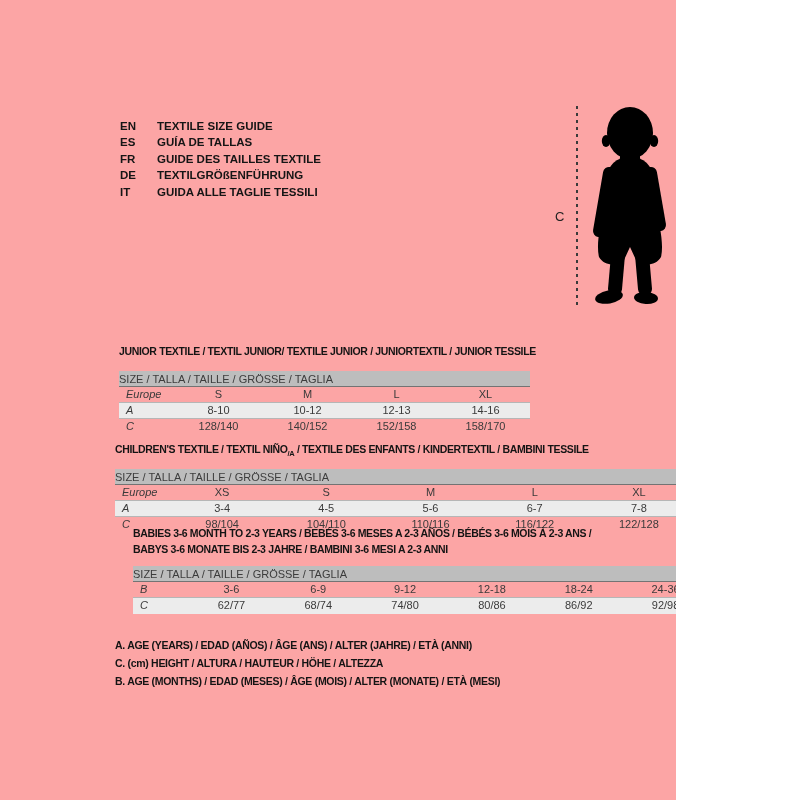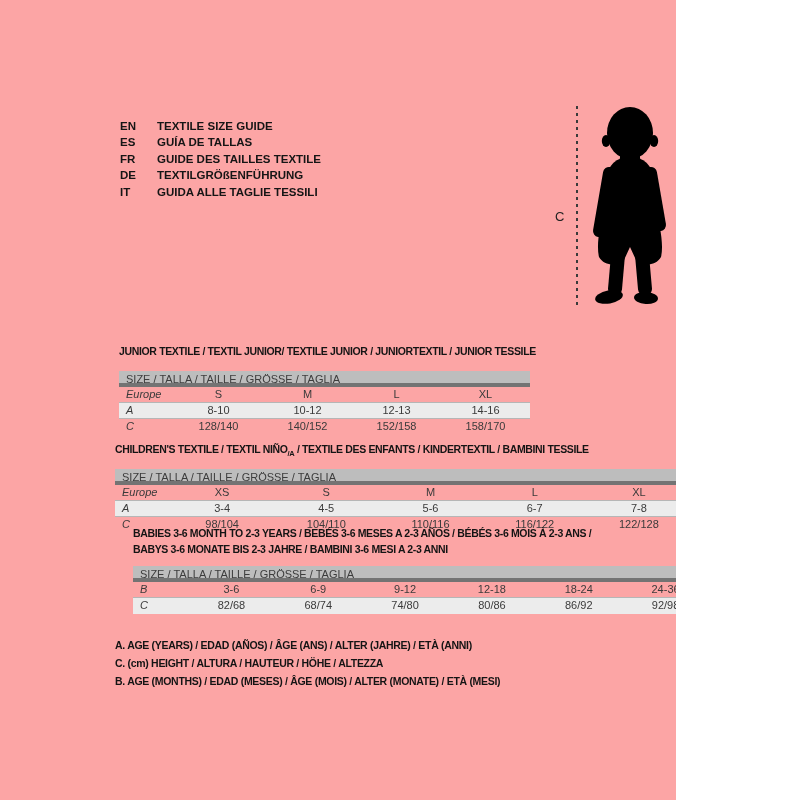--- a/index.html
+++ b/index.html
@@ -21,21 +21,21 @@
 
   
   .tbl{position:absolute;box-sizing:border-box;}
   .tbl-junior{left:119px;top:317px;width:411px;margin-top:28px;}
   .tbl-children{left:115px;top:443px;width:576px;}
   .tbl-babies{left:133px;top:527px;width:576px;}
   .tbl-title{font-weight:bold;font-size:10.5px;letter-spacing:-0.35px;color:#141414;}
   .title-line{height:15.5px;line-height:13px;white-space:nowrap;}
   .title-line sub{font-size:7.5px;}
   .tbl-header{margin-top:10px;background:#bdbdbd;height:16px;line-height:16px;font-size:11px;
-    color:#3c3c3c;padding-left:7px;box-sizing:border-box;border-bottom:4px solid #737373;white-space:nowrap;}
+    color:#3c3c3c;box-sizing:border-box;border-bottom:1px solid #737373;white-space:nowrap;}
   .tbl-babies .tbl-header{margin-top:8px;}
   .tbl-row{display:grid;height:16px;line-height:15px;font-size:11px;color:#3a3a3a;
     border-bottom:1px solid #b6b6b6;box-sizing:border-box;}
   .tbl-row:last-child{border-bottom:none;}
   .tbl-row.shaded{background:#ececec;}
   .row-label{padding-left:7px;text-align:left;font-style:italic;}
   .cell{text-align:center;}
 
   
   .notes{position:absolute;left:115px;top:637px;}
@@ -165,21 +165,21 @@
           <span class="row-label">B</span>
           <span class="cell">3-6</span>
           <span class="cell">6-9</span>
           <span class="cell">9-12</span>
           <span class="cell">12-18</span>
           <span class="cell">18-24</span>
           <span class="cell">24-36</span>
         </div>
         <div class="tbl-row shaded" style="grid-template-columns: 55px repeat(6, 1fr);">
           <span class="row-label">C</span>
-          <span class="cell">82/68</span>
+          <span class="cell">62/77</span>
           <span class="cell">68/74</span>
           <span class="cell">74/80</span>
           <span class="cell">80/86</span>
           <span class="cell">86/92</span>
           <span class="cell">92/98</span>
         </div>
       </div>
   </section>
 
   <div class="notes">

